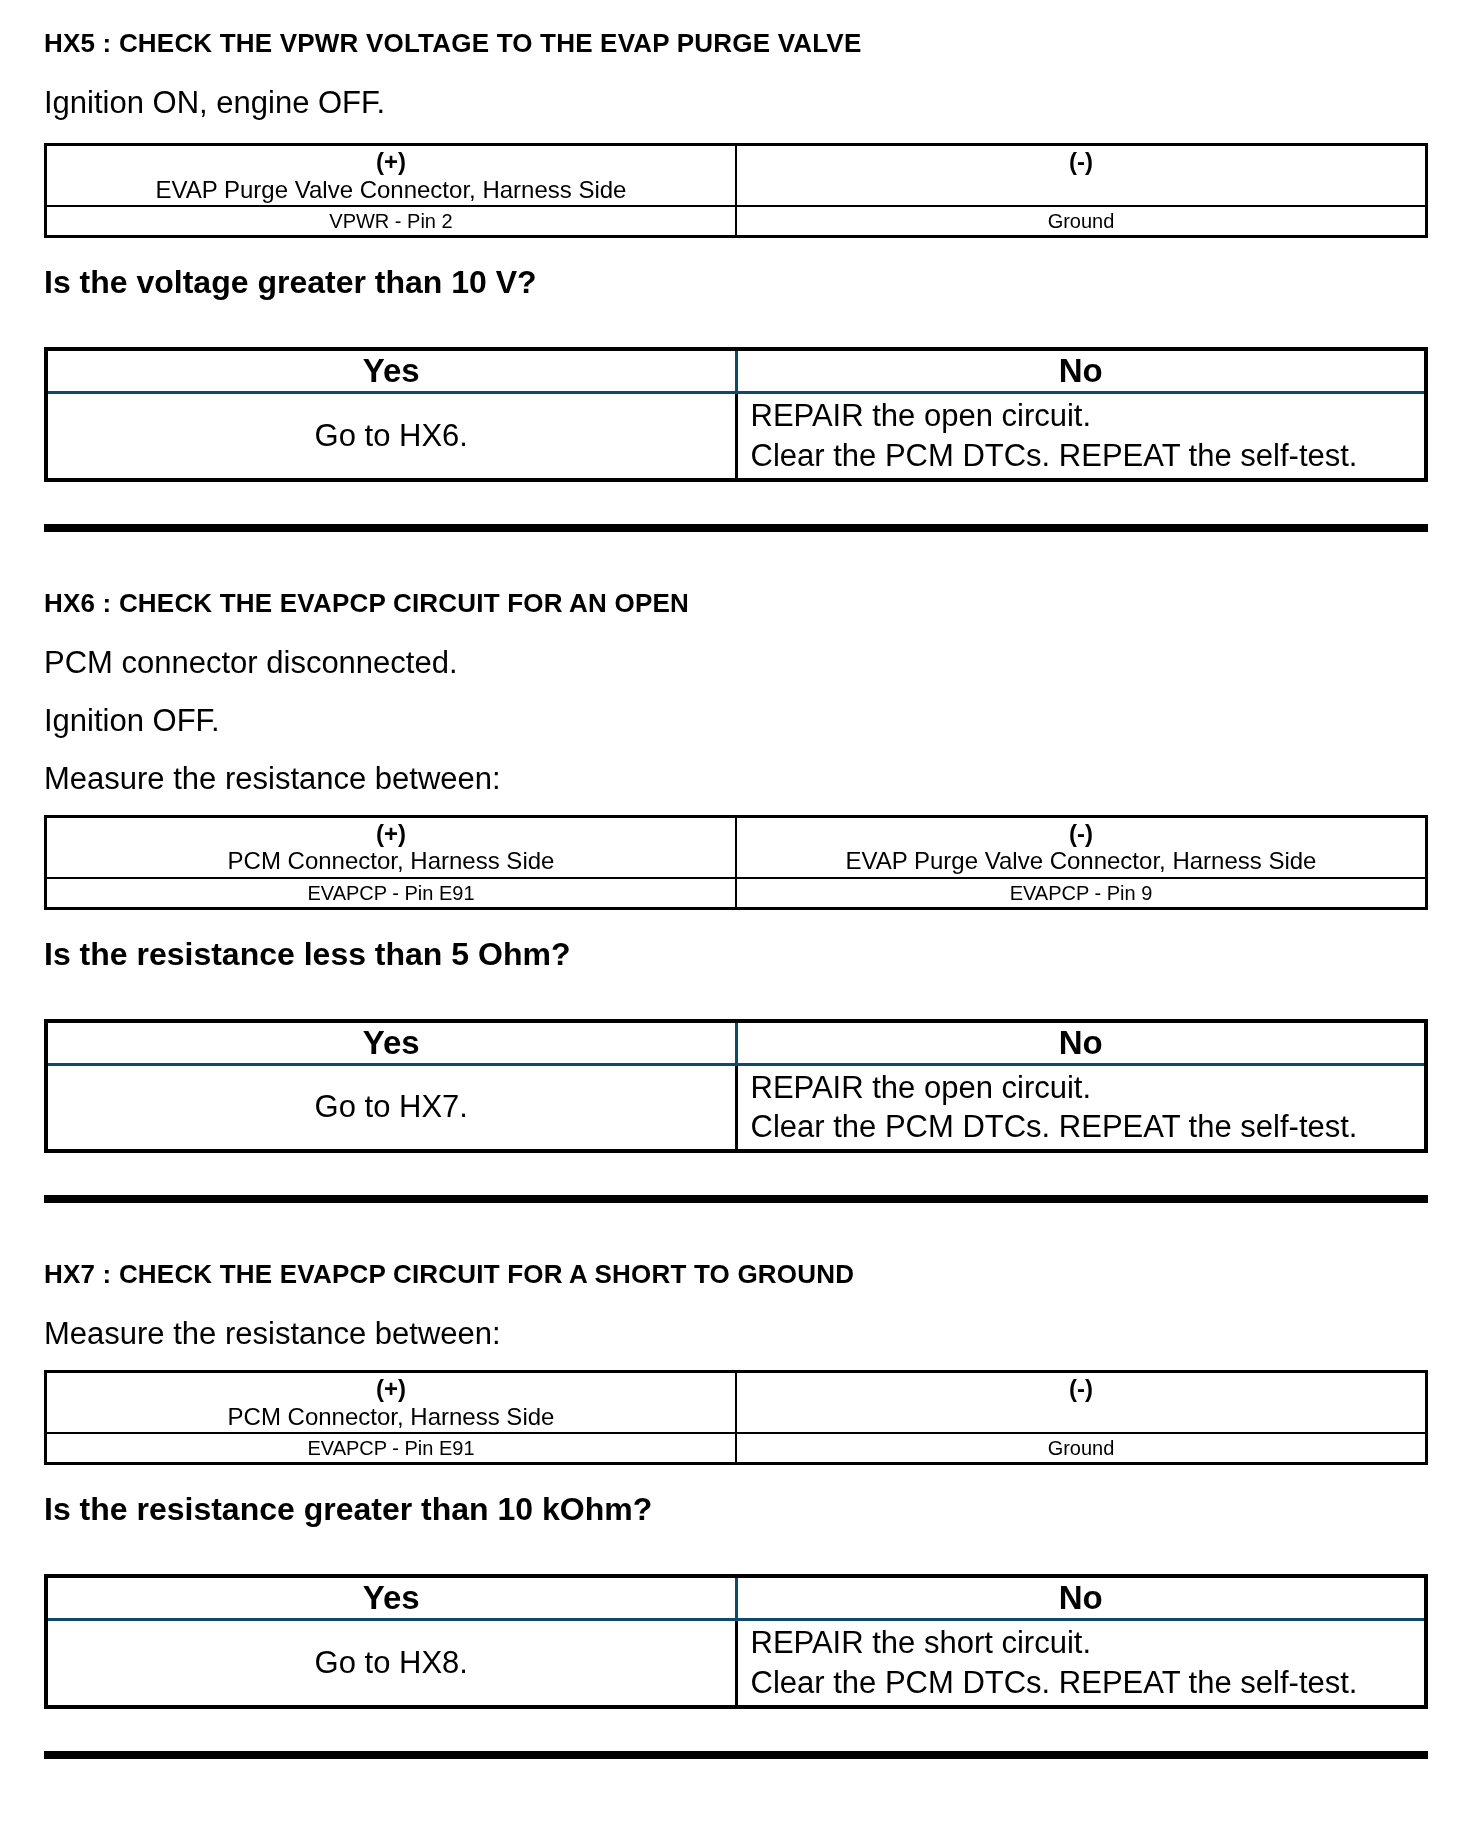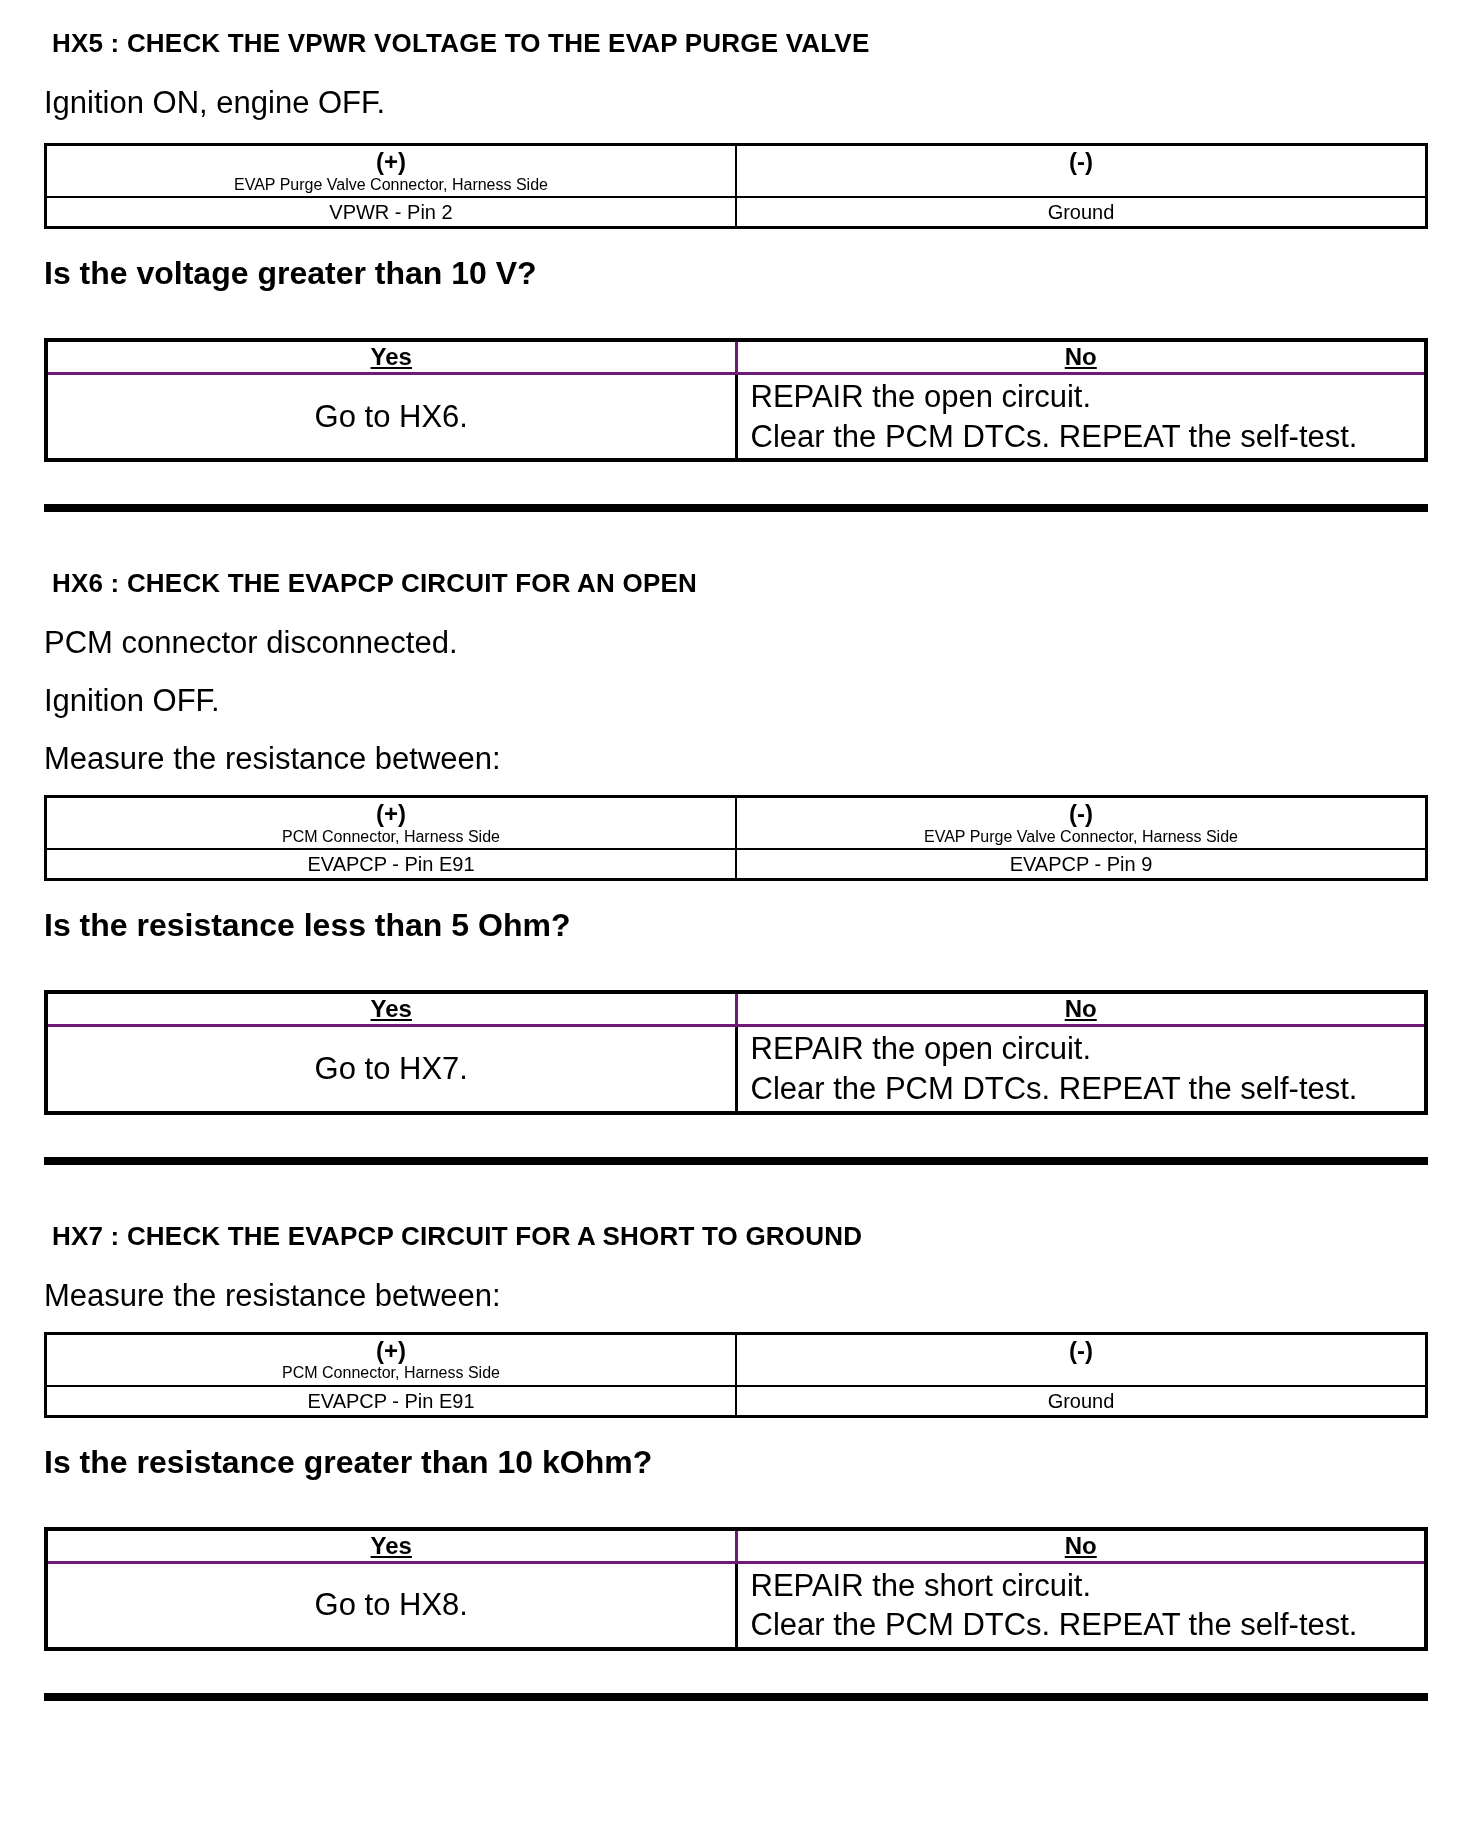--- a/index.html
+++ b/index.html
@@ -11,55 +11,54 @@
     font-family: "Liberation Sans", "DejaVu Sans", sans-serif;
   }
   .page {
     width: 1472px;
     padding: 28px 44px 10px 44px;
   }
   .section { width: 100%; }
   .section-title {
     font-size: 26px;
     font-weight: bold;
-    margin: 0 0 26px 8px;
+    margin: 0 0 26px 0;
     letter-spacing: 0.2px;
   }
   .instruction {
     font-size: 31px;
     margin: 16px 0 22px 0;
   }
   .instruction.before-table { margin-bottom: 18px; }
   table {
     border-collapse: collapse;
     width: 100%;
     table-layout: fixed;
   }
   .measure-table { border: 3px solid #000; }
   .measure-table td {
     border: 2px solid #000;
     vertical-align: top;
     text-align: center;
     padding: 2px 6px;
   }
   .m-header { font-size: 24px; font-weight: bold; line-height: 1.15; }
-  .m-sub    { font-size: 16px; line-height: 1.15; }
+  .m-sub    { font-size: 24px; line-height: 1.15; }
   .m-value  { font-size: 20px; line-height: 1.2; }
   .question {
     font-size: 32px;
     font-weight: bold;
     margin: 26px 0 46px 0;
   }
   .decision-table { border: 4px solid #000; }
   .decision-table th {
-    border: 3px solid #701a75;
-    font-size: 24px;
+    border: 3px solid #0c4a6e;
+    font-size: 33px;
     font-weight: bold;
     padding: 1px 4px;
-    text-decoration: underline;
   }
   .decision-table td {
     border: 3px solid #000;
     font-size: 31px;
   }
   .yes-cell {
     text-align: center;
     vertical-align: middle;
     padding: 2px 6px;
   }

